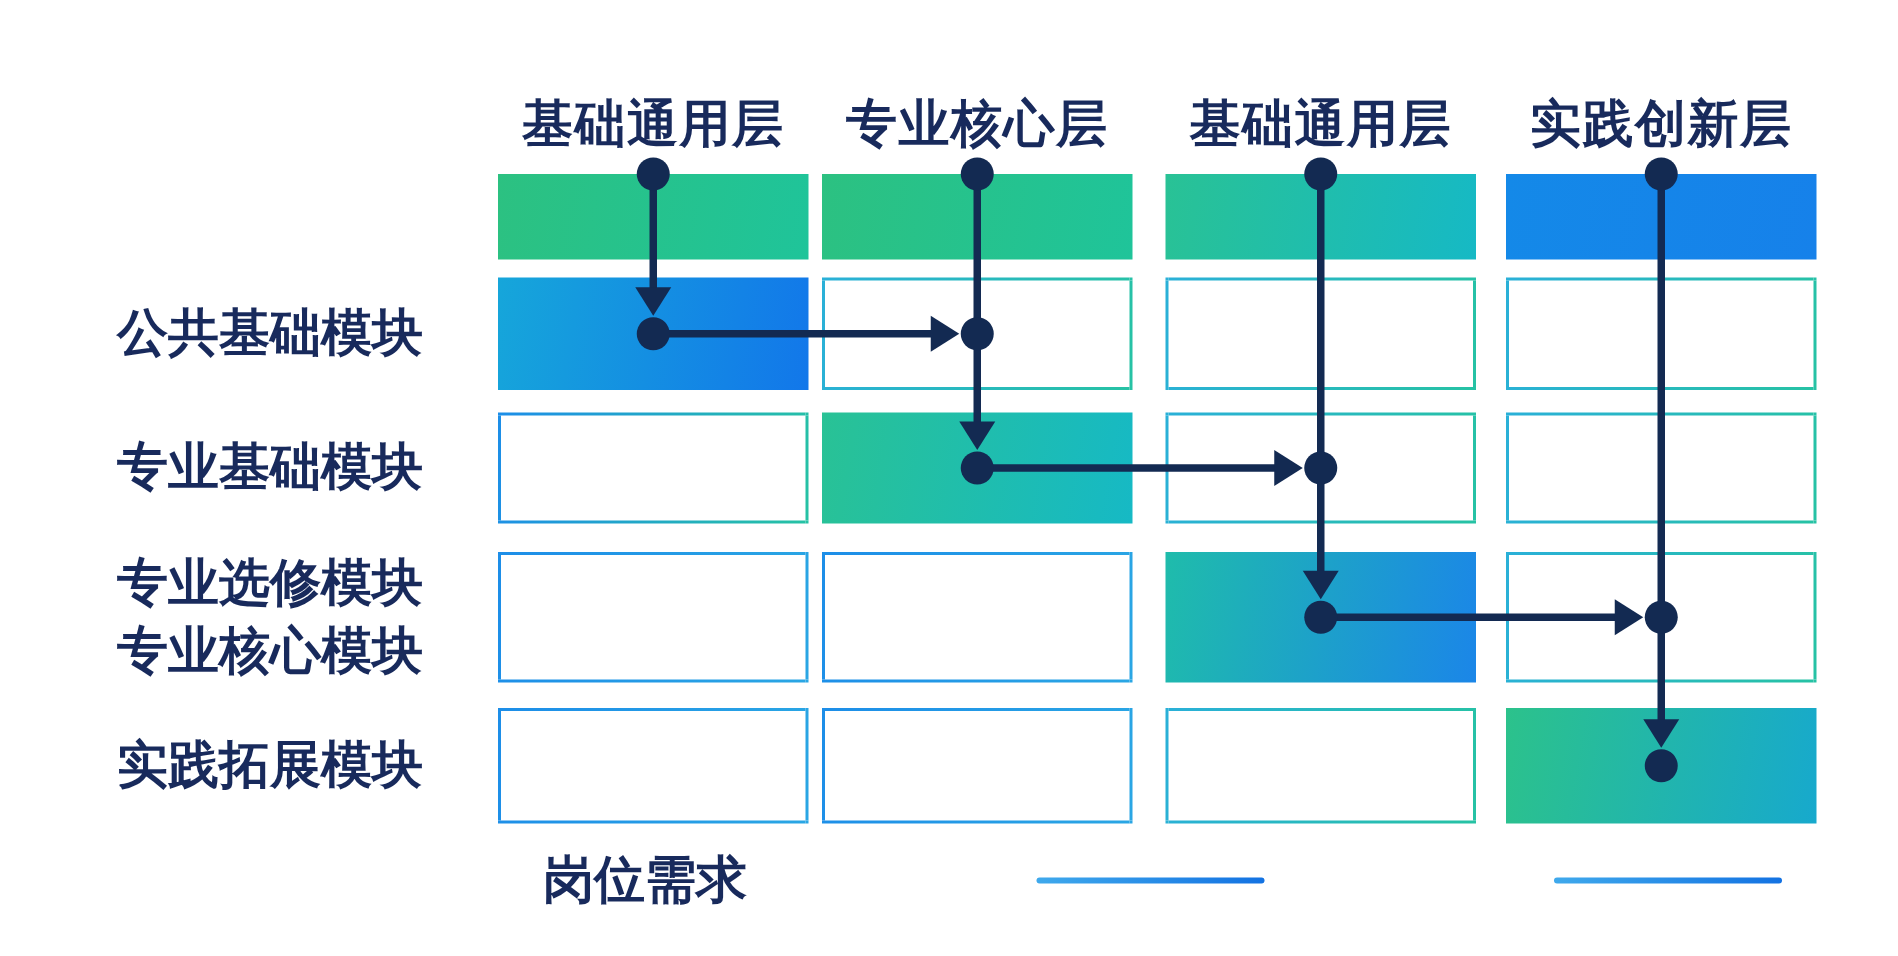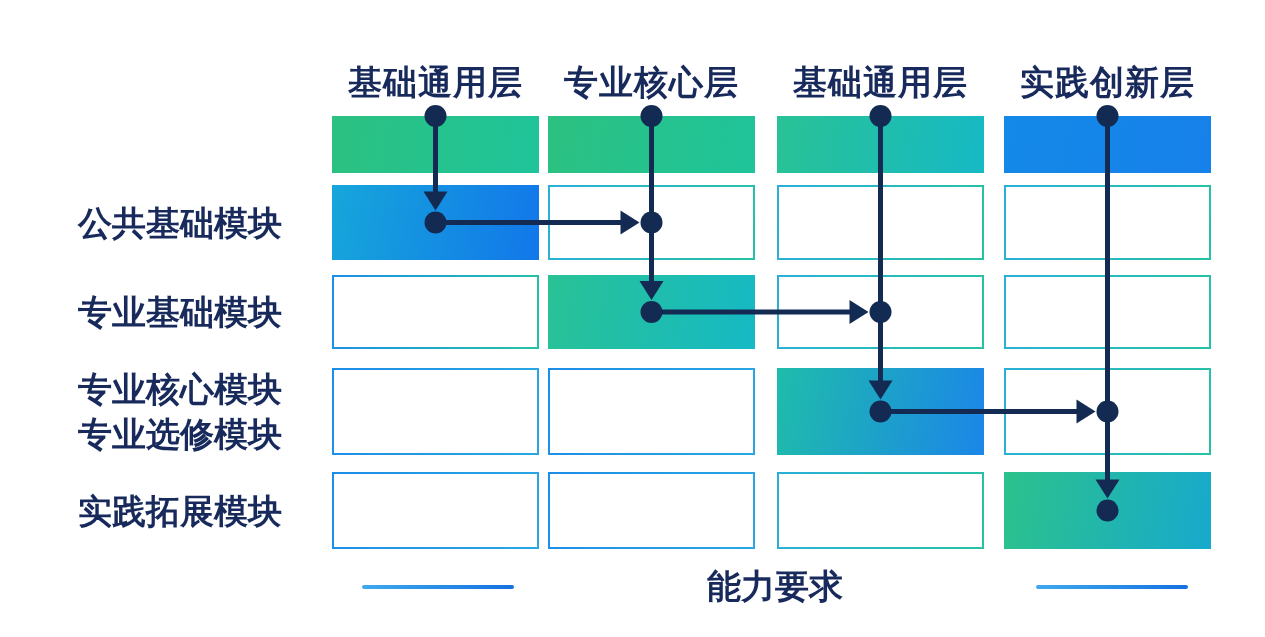--- a/index.html
+++ b/index.html
@@ -44,22 +44,22 @@
   <div>
     <div class="row-label" style="top: 206.5px;">
       <span>公共基础模块</span>
 
     </div>
     <div class="row-label" style="top: 296px;">
       <span>专业基础模块</span>
 
     </div>
     <div class="row-label" style="top: 395.5px;">
+      <span>专业选修模块</span>
       <span>专业核心模块</span>
-      <span>专业选修模块</span>
     </div>
     <div class="row-label" style="top: 494.5px;">
       <span>实践拓展模块</span>
 
     </div>
   </div>
 
   <div id="grid">
       <div class="cell" style="left: 332px; top: 100px; width: 207px; height: 57px; background: linear-gradient(100deg, rgb(44, 193, 129), rgb(31, 196, 154));"></div>
       <div class="cell" style="left: 548px; top: 100px; width: 207px; height: 57px; background: linear-gradient(100deg, rgb(44, 193, 129), rgb(31, 196, 154));"></div>
@@ -105,18 +105,18 @@
       <circle cx="435.5" cy="206.5" r="11" fill="#132a52"></circle>
       <circle cx="651.5" cy="206.5" r="11" fill="#132a52"></circle>
       <circle cx="651.5" cy="296" r="11" fill="#132a52"></circle>
       <circle cx="880.5" cy="296" r="11" fill="#132a52"></circle>
       <circle cx="880.5" cy="395.5" r="11" fill="#132a52"></circle>
       <circle cx="1107.5" cy="395.5" r="11" fill="#132a52"></circle>
       <circle cx="1107.5" cy="494.5" r="11" fill="#132a52"></circle>
     </svg>
 
   <div class="legend">
+    <span class="legend-label">岗位需求</span>
     <span class="legend-line"></span>
-    <span class="legend-label">能力要求</span>
     <span class="legend-line"></span>
   </div>
 
 </div>
 
 </body></html>

